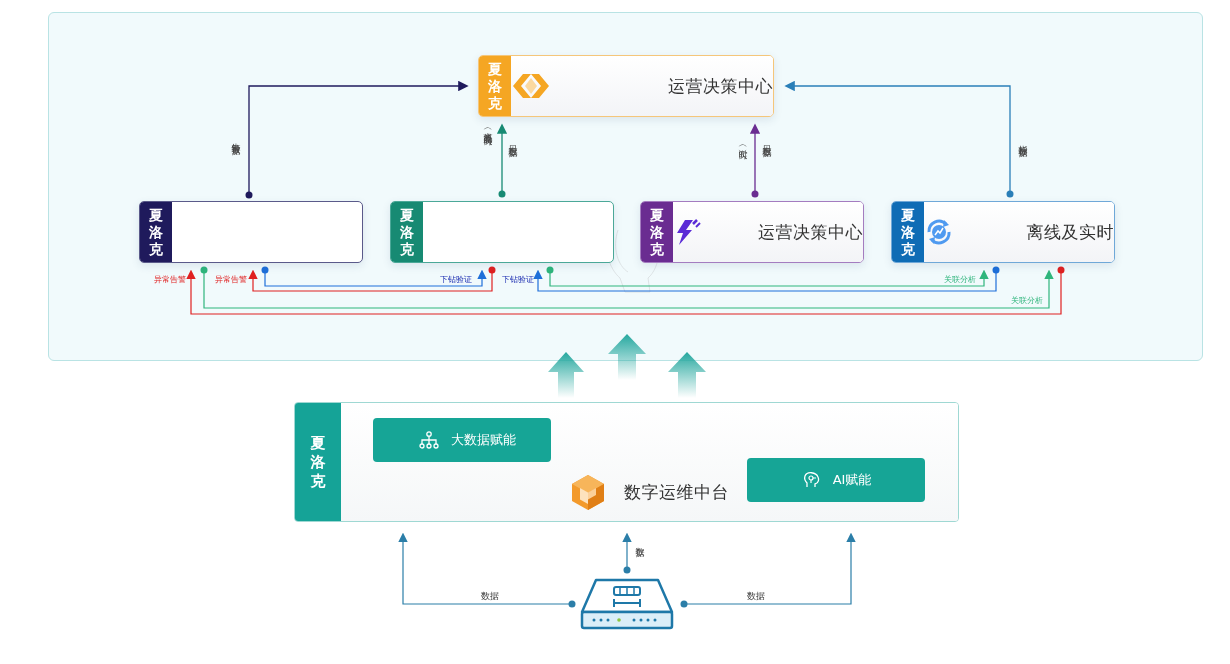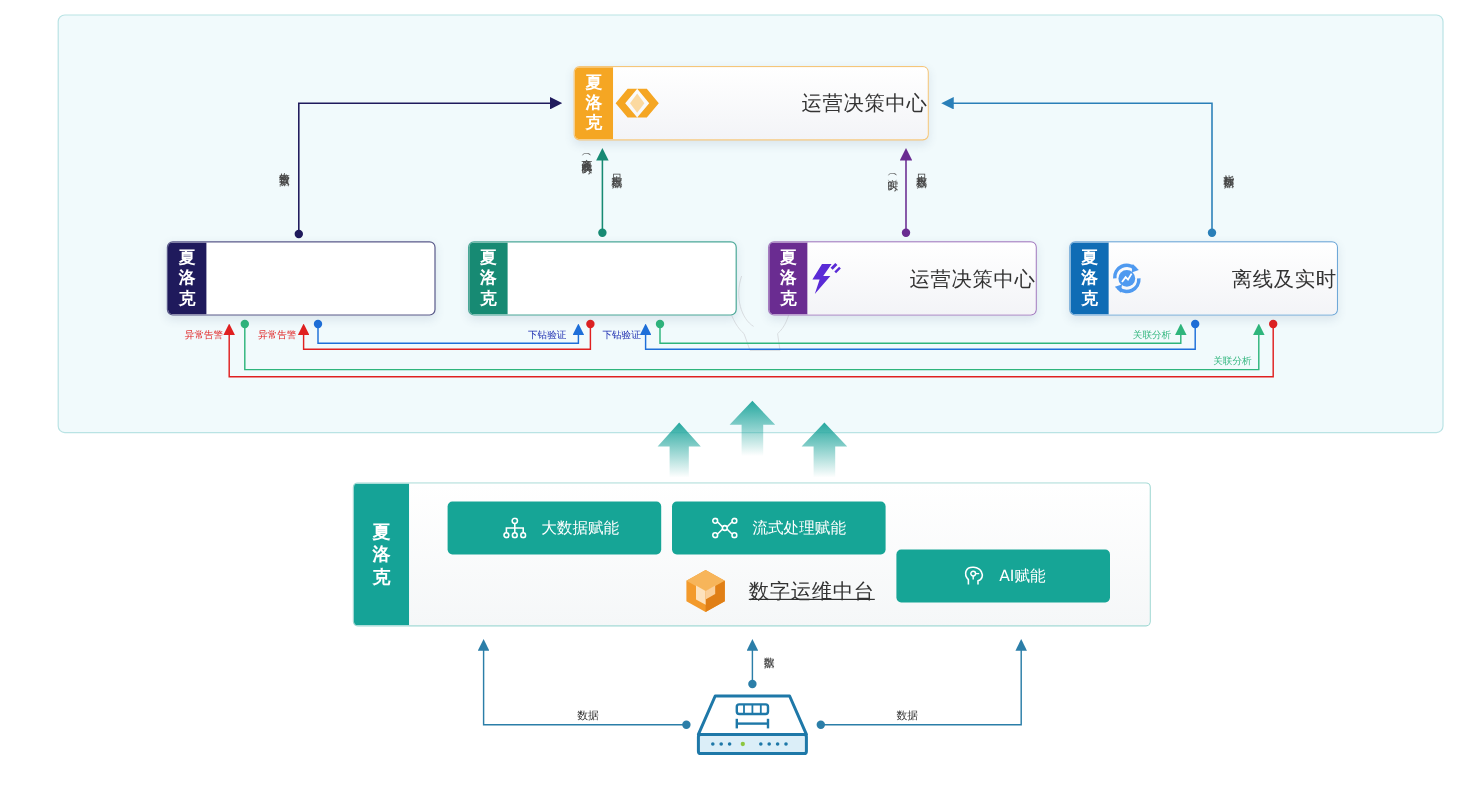--- a/index.html
+++ b/index.html
@@ -38,21 +38,21 @@
     align-items: center; justify-content: center; font-weight: bold; font-size: 15px; line-height: 19px;
   }
   .platform .content { flex: 1; position: relative; background: linear-gradient(#fff, #f5f7f8); }
   .cap {
     position: absolute; top: 15px; width: 178px; height: 44px; background: #16a596; border-radius: 4px;
     color: #fff; display: flex; align-items: center; justify-content: center; gap: 12px; font-size: 13px;
   }
   .platform-title {
     position: absolute; left: 0; right: 0; top: 70px; display: flex; align-items: center; justify-content: center; gap: 18px;
   }
-  .platform-title span { font-size: 17px; color: #333; letter-spacing: 0.5px; text-decoration: underline; }
+  .platform-title span { font-size: 17px; color: #333; letter-spacing: 0.5px; }
   .collector-label { position: absolute; left: 583px; top: 632px; font-size: 14px; color: #ec4899; letter-spacing: 1px; margin-top: 40px; }
 </style>
 </head>
 <body>
 
 <div class="panel"></div>
 
 <svg class="wires" viewBox="0 0 1230 664">
   <defs>
     <marker id="ah-navy" markerWidth="8" markerHeight="8" refX="6" refY="4" orient="auto">
@@ -276,34 +276,20 @@
       <svg width="20" height="18" viewBox="0 0 20 18">
         <circle cx="10" cy="3" r="2.2" fill="none" stroke="#fff" stroke-width="1.3"></circle>
         <line x1="10" y1="5" x2="10" y2="9" stroke="#fff" stroke-width="1.3"></line>
         <polyline points="3,13 3,9 17,9 17,13" fill="none" stroke="#fff" stroke-width="1.3"></polyline>
         <line x1="10" y1="9" x2="10" y2="13" stroke="#fff" stroke-width="1.3"></line>
         <circle cx="3" cy="15" r="2" fill="none" stroke="#fff" stroke-width="1.3"></circle>
         <circle cx="10" cy="15" r="2" fill="none" stroke="#fff" stroke-width="1.3"></circle>
         <circle cx="17" cy="15" r="2" fill="none" stroke="#fff" stroke-width="1.3"></circle>
       </svg>
       <span>大数据赋能</span>
-    </div>
-    <div class="cap" style="left:219px;">
-      <svg width="22" height="18" viewBox="0 0 22 18">
-        <circle cx="3" cy="3" r="2" fill="none" stroke="#fff" stroke-width="1.3"></circle>
-        <circle cx="19" cy="3" r="2" fill="none" stroke="#fff" stroke-width="1.3"></circle>
-        <circle cx="3" cy="15" r="2" fill="none" stroke="#fff" stroke-width="1.3"></circle>
-        <circle cx="19" cy="15" r="2" fill="none" stroke="#fff" stroke-width="1.3"></circle>
-        <circle cx="11" cy="9" r="2" fill="none" stroke="#fff" stroke-width="1.3"></circle>
-        <line x1="5" y1="4" x2="9" y2="8" stroke="#fff" stroke-width="1.3"></line>
-        <line x1="17" y1="4" x2="13" y2="8" stroke="#fff" stroke-width="1.3"></line>
-        <line x1="5" y1="14" x2="9" y2="10" stroke="#fff" stroke-width="1.3"></line>
-        <line x1="17" y1="14" x2="13" y2="10" stroke="#fff" stroke-width="1.3"></line>
-      </svg>
-      <span>流式处理赋能</span>
     </div>
     <div class="cap" style="left:406px;margin-top:40px;">
       <svg width="20" height="18" viewBox="0 0 20 18">
         <path d="M14,16 L14,13 C18,12 18,8 17,6 C15,1 6,0 4,5 C3,8 4,10 6,12 L6,16" fill="none" stroke="#fff" stroke-width="1.3"></path>
         <circle cx="10" cy="7" r="2" fill="none" stroke="#fff" stroke-width="1.2"></circle>
         <line x1="12" y1="7" x2="15" y2="7" stroke="#fff" stroke-width="1.2"></line>
         <line x1="10" y1="9" x2="10" y2="12" stroke="#fff" stroke-width="1.2"></line>
       </svg>
       <span>AI赋能</span>
     </div>

